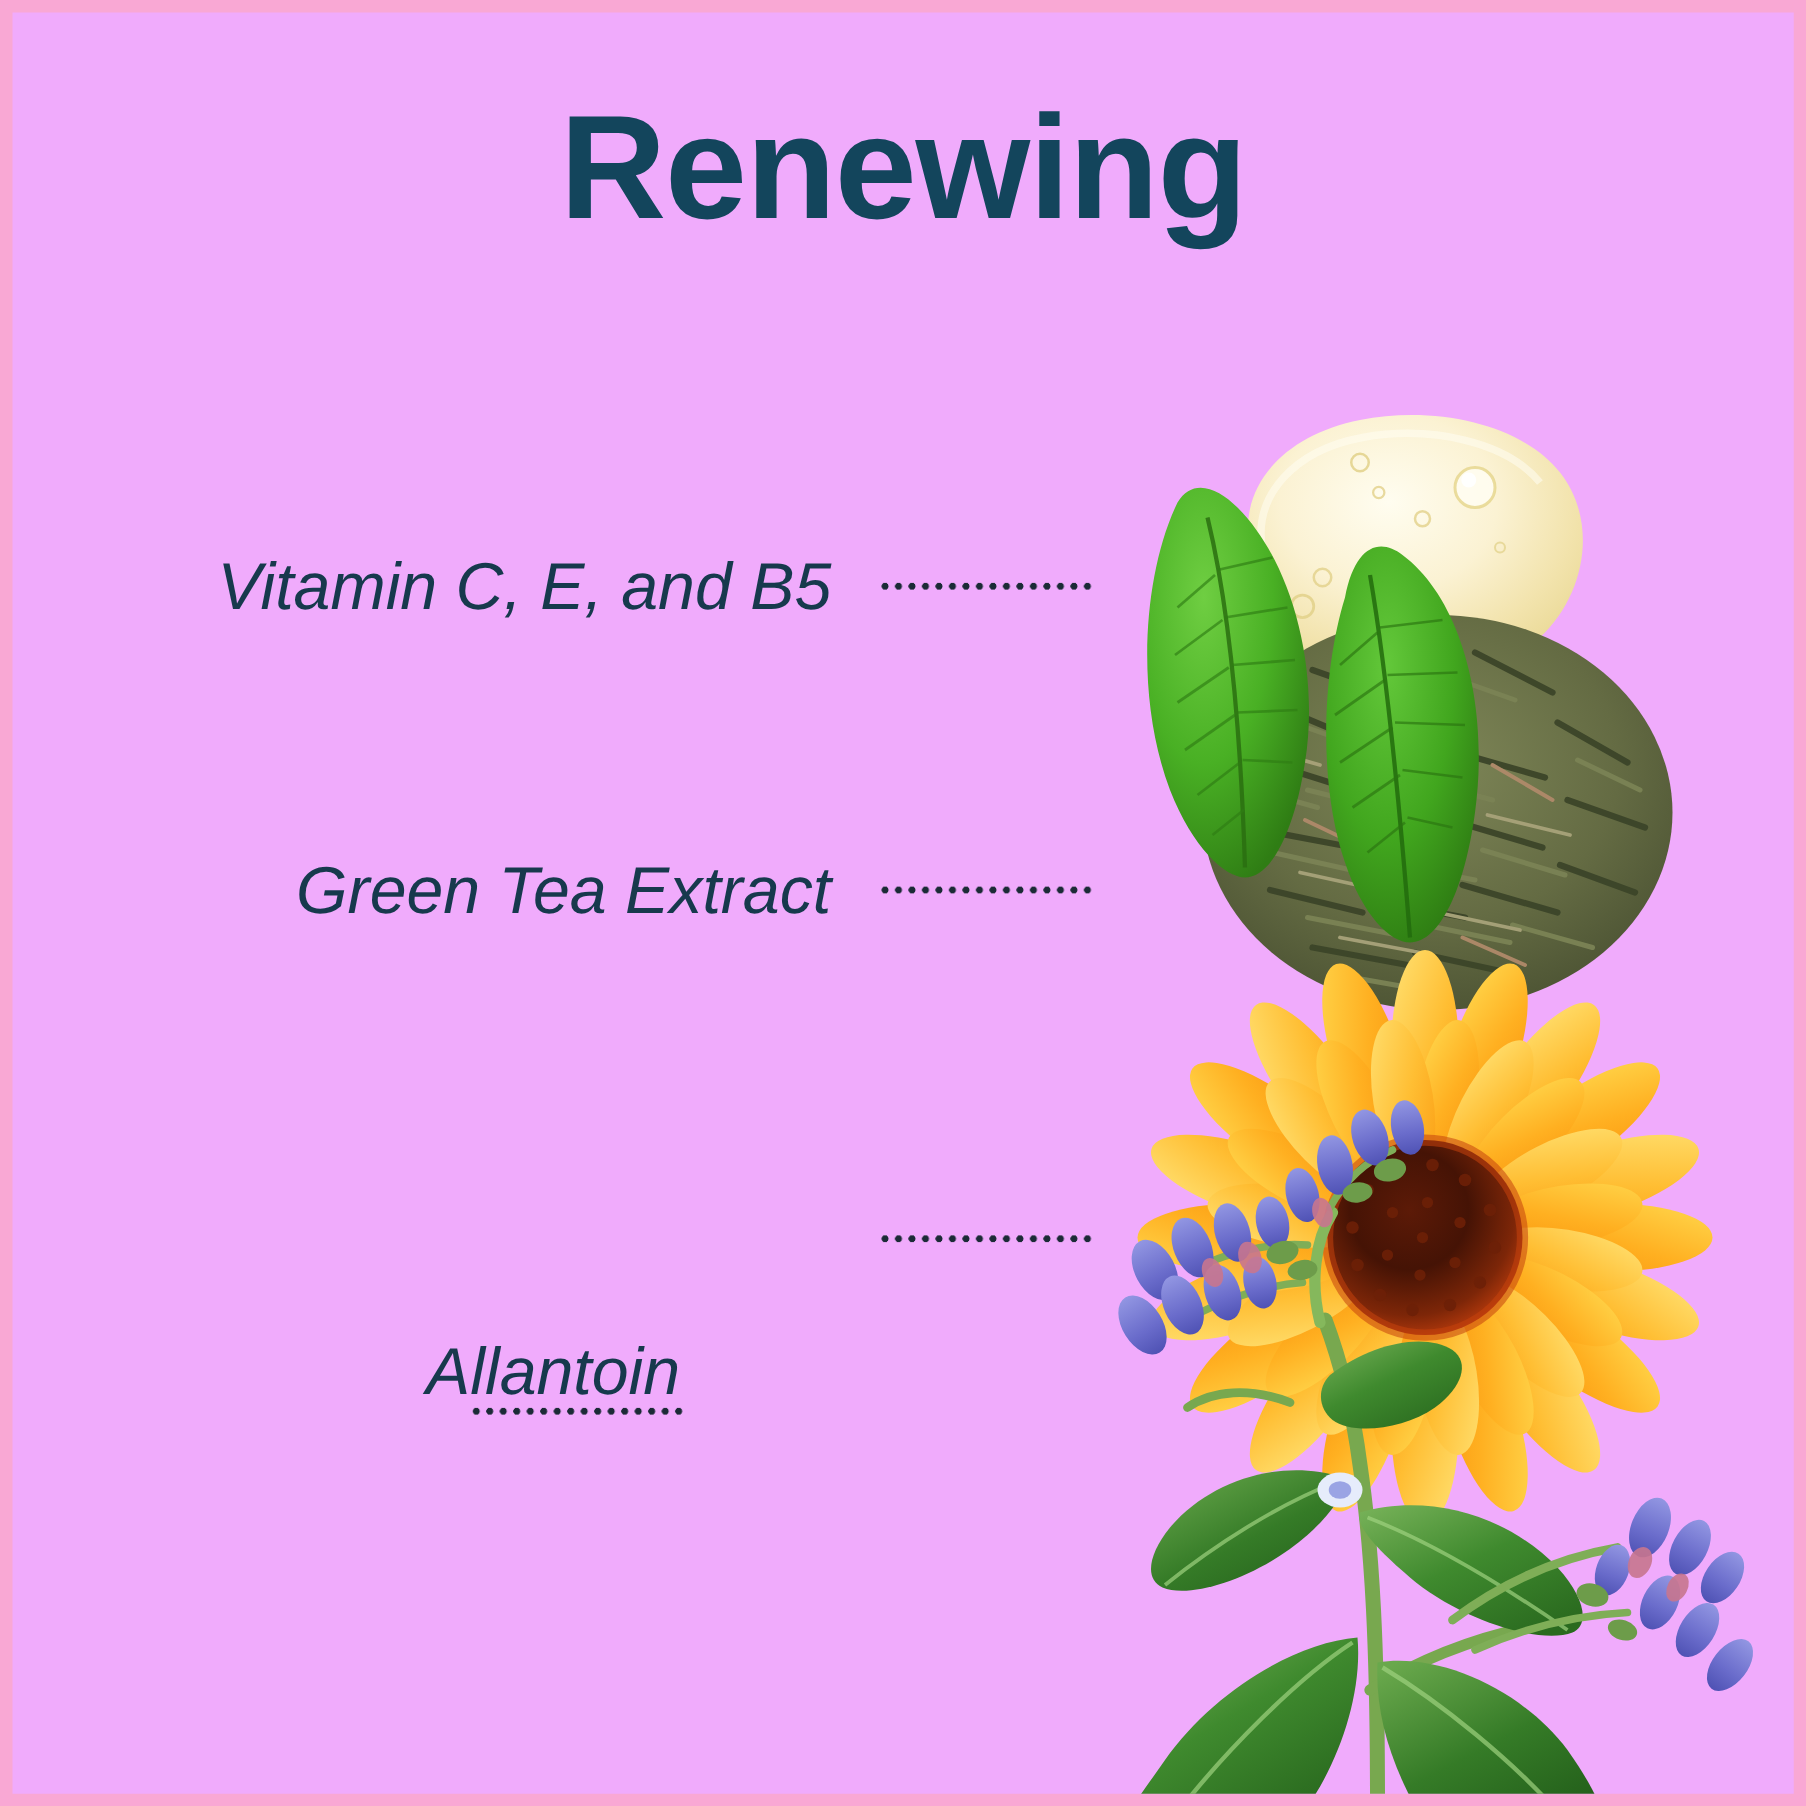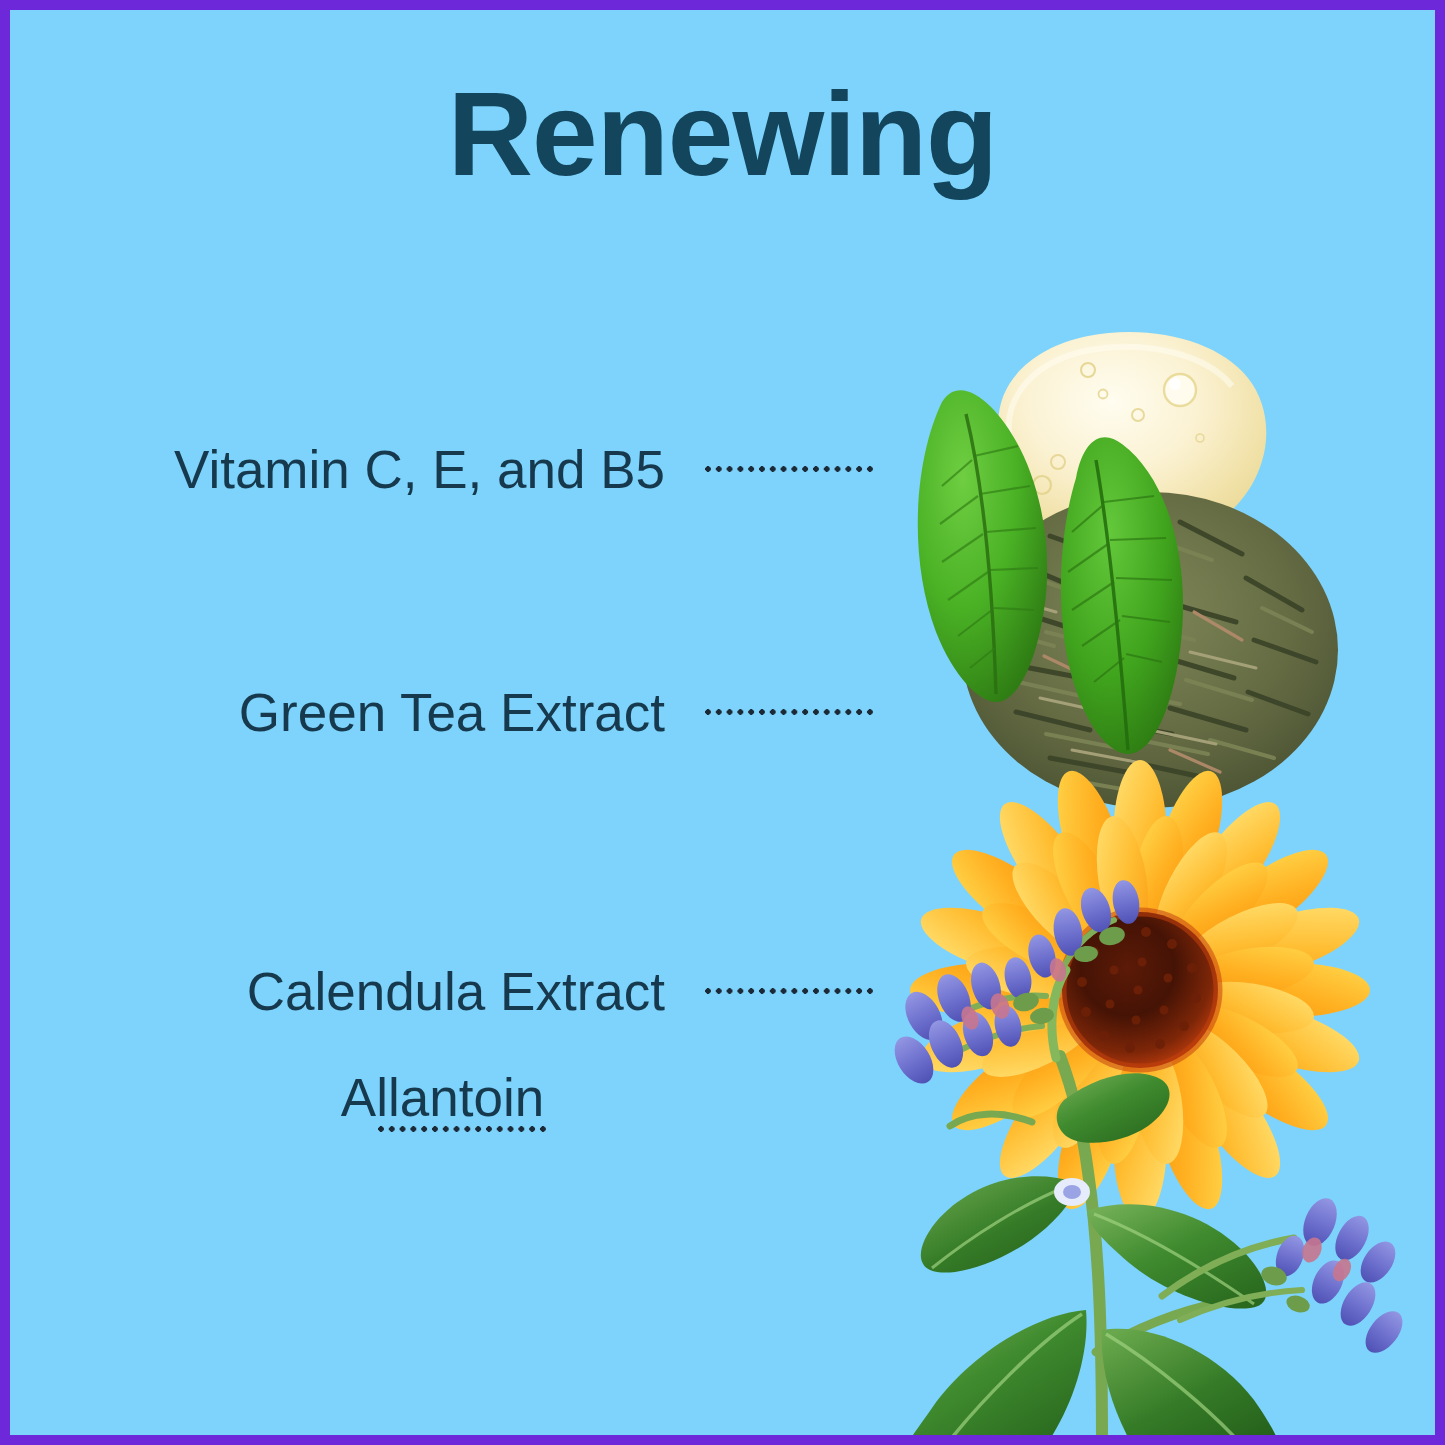--- a/index.html
+++ b/index.html
@@ -8,22 +8,22 @@
     width: 1445px;
     height: 1445px;
     background: #ffffff;
     font-family: "Liberation Sans", sans-serif;
   }
 
   #infographic {
     position: relative;
     width: 1445px;
     height: 1445px;
-    background: #7dd3fc;
-    border: 10px solid #6d28d9;
+    background: #f0abfc;
+    border: 10px solid #f9a8d4;
     overflow: hidden;
   }
 
   
   .title-block {
     position: absolute;
     top: 62px;
     left: 0;
     width: 1425px;
     text-align: center;
@@ -57,20 +57,21 @@
   .row-3 { top: 548px; }
   .row-4 { top: 818px; flex-direction: column; }
 
   .ing-label {
     color: #17394d;
     font-size: 53px;
     font-weight: normal;
     letter-spacing: 0px;
     white-space: nowrap;
     line-height: 1;
+    font-style: italic;
   }
 
   .leader {
     width: 170px;
     height: 10px;
     margin-left: 40px;
     flex: 0 0 170px;
     display: block;
     background-image: radial-gradient(circle at 3px 50%, #1b2a36 0px, #1b2a36 2.6px, rgba(0,0,0,0) 3px);
     background-size: 10.8px 10px;
@@ -102,21 +103,20 @@
       <span class="ing-label">Vitamin C, E, and B5</span>
       <span class="leader"></span>
     </div>
 
     <div class="ingredient-row row-2">
       <span class="ing-label">Green Tea Extract</span>
       <span class="leader"></span>
     </div>
 
     <div class="ingredient-row row-3">
-      <span class="ing-label">Calendula Extract</span>
       <span class="leader"></span>
     </div>
 
     <div class="ingredient-row row-4">
       <span class="ing-label">Allantoin</span>
       <span class="leader"></span>
     </div>
 
   </div>
 

